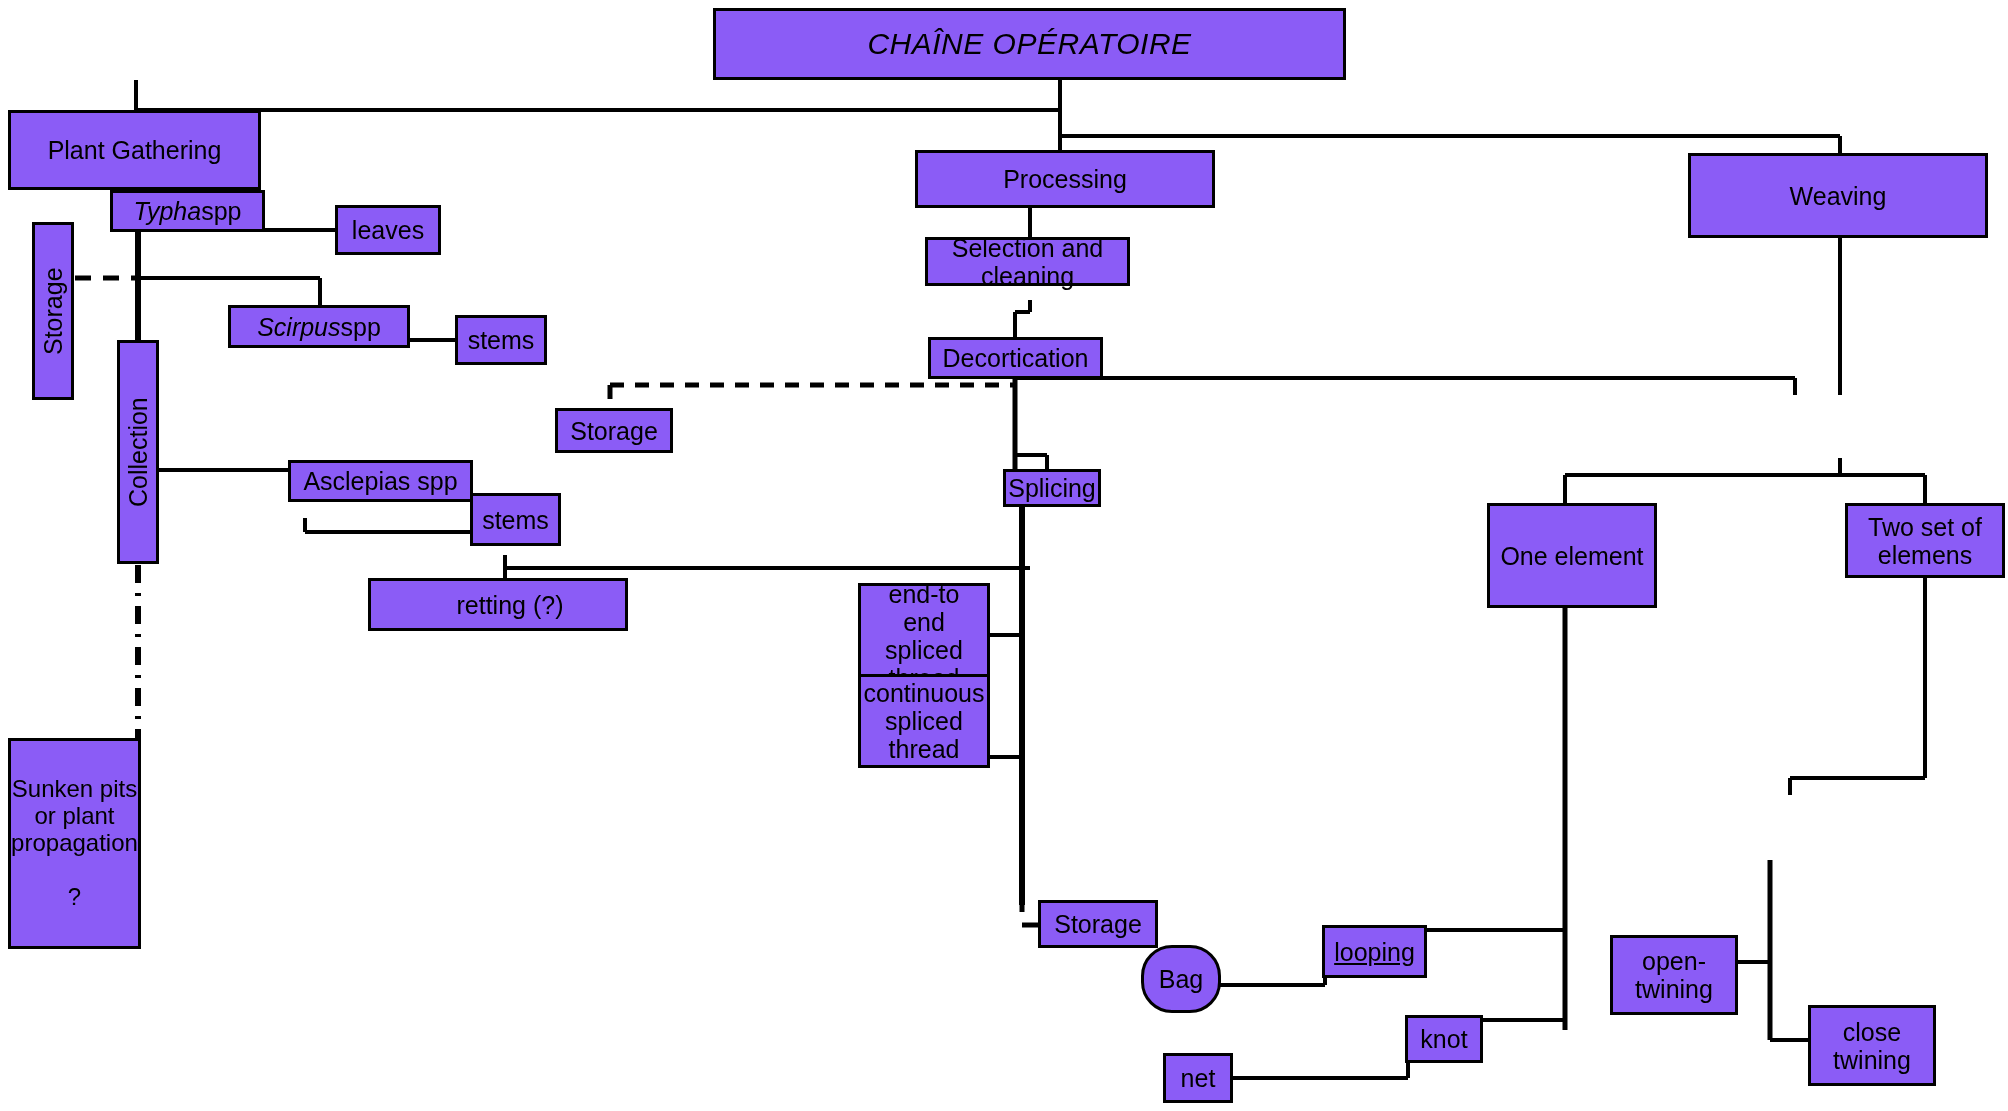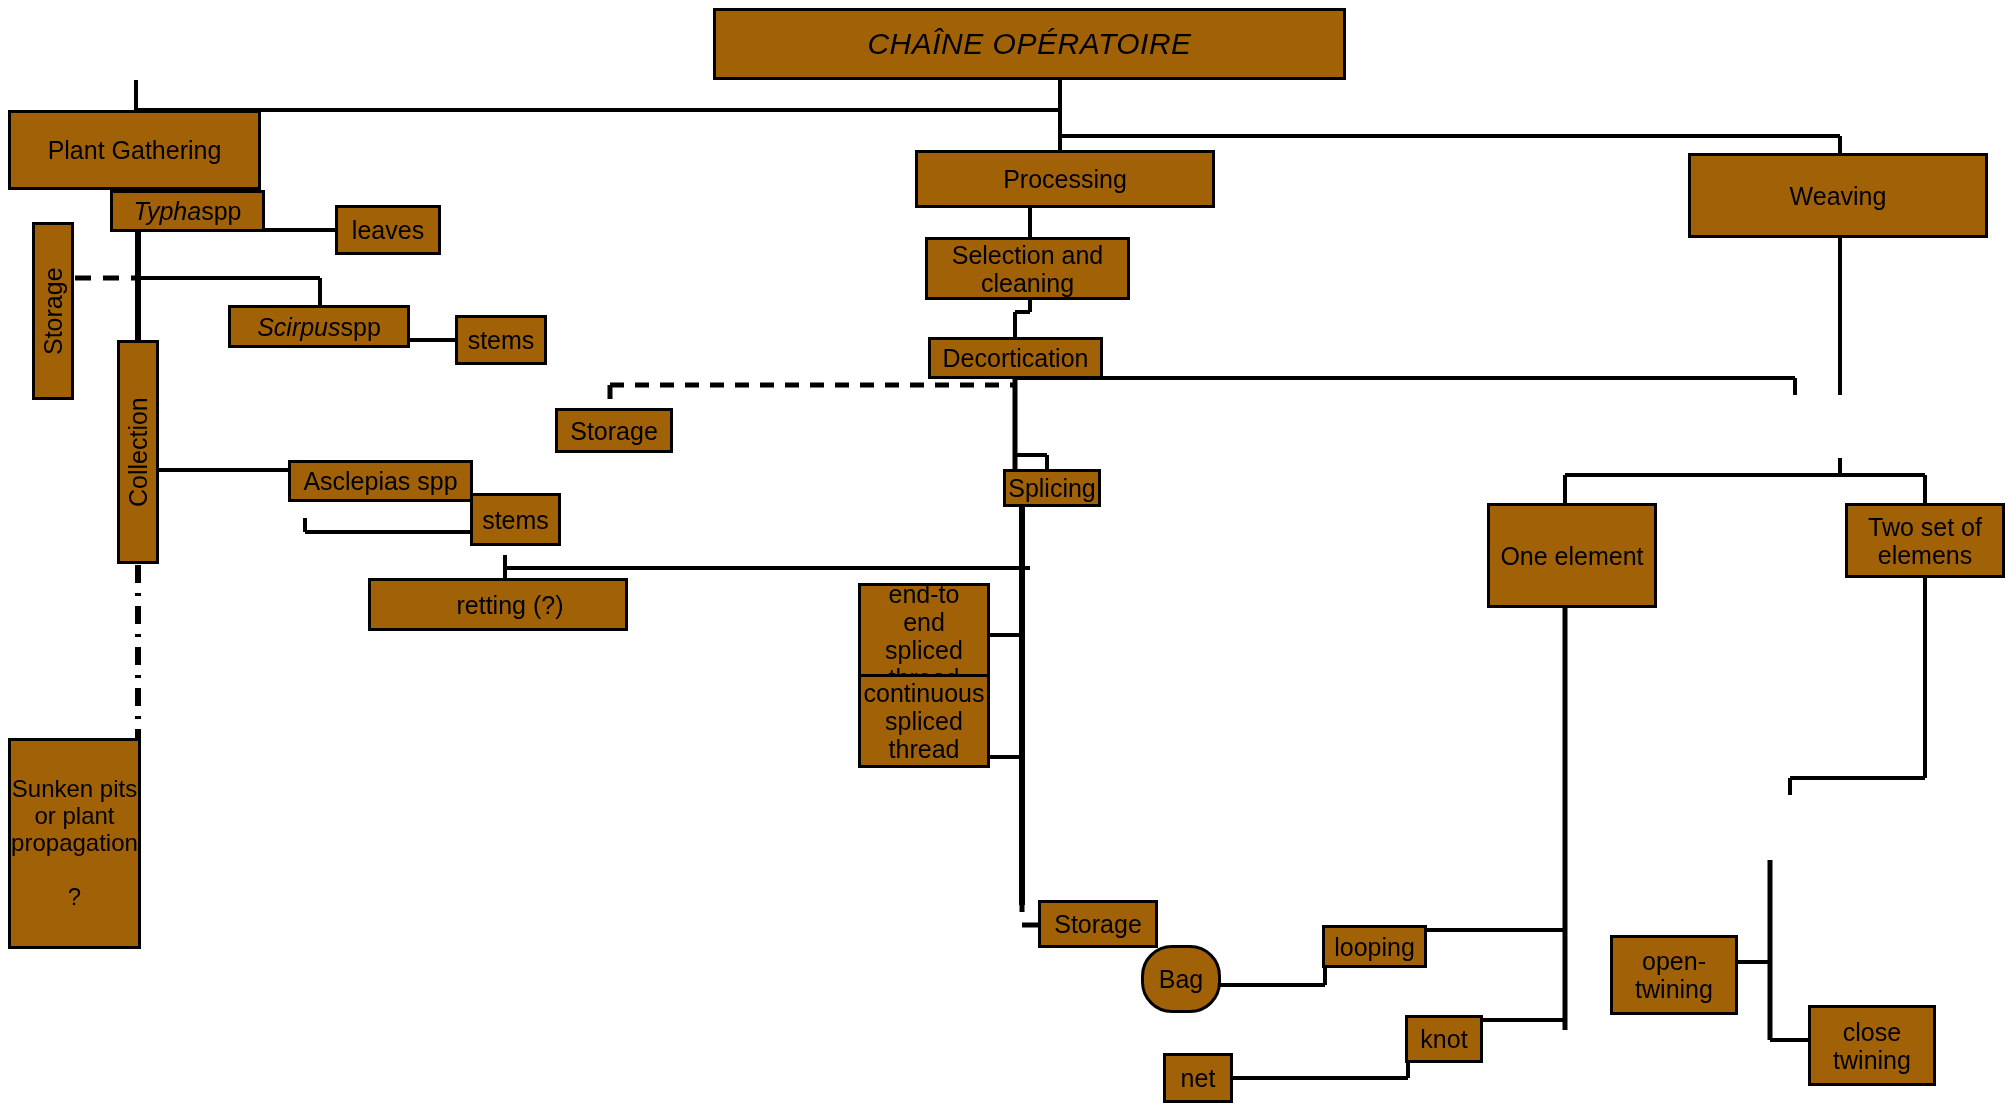--- a/index.html
+++ b/index.html
@@ -3,21 +3,21 @@
 <meta charset="utf-8">
 <style>
   html,body{margin:0;padding:0;background:#ffffff;}
   body{font-family:"Liberation Sans","DejaVu Sans",sans-serif;}
   #stage{position:relative;width:2008px;height:1111px;background:#fff;overflow:hidden;}
   #lines{position:absolute;left:0;top:0;width:2008px;height:1111px;}
   .node{
     position:absolute;
     box-sizing:border-box;
     border:3px solid #000;
-    background:#a16207;
+    background:#8b5cf6;
     display:flex;
     align-items:center;
     justify-content:center;
     text-align:center;
     color:#000;
     font-size:25px;
     line-height:1.12;
     padding:2px 4px;
     z-index:5;
   }
@@ -184,21 +184,21 @@
 or plant
 propagation
 
 ?</span>
   </div>
 
   <div class="node" style="left:915px;top:150px;width:300px;height:58px;">
     <span class="txt">Processing</span>
   </div>
 
-  <div class="node" style="left:925px;top:237px;width:205px;height:63px;">
+  <div class="node" style="left:925px;top:237px;width:205px;height:49px;">
     <span class="txt">Selection and
 cleaning</span>
   </div>
 
   <div class="node" style="left:928px;top:337px;width:175px;height:42px;">
     <span class="txt">Decortication</span>
   </div>
 
   <div class="node" style="left:1003px;top:469px;width:98px;height:38px;">
     <span class="txt">Splicing</span>
@@ -242,21 +242,21 @@
 
   <div class="node" style="left:1808px;top:1005px;width:128px;height:81px;">
     <span class="txt">close
 twining</span>
   </div>
 
   <div class="node" style="left:1141px;top:945px;width:80px;height:68px;border-radius:31px;">
     <span class="txt">Bag</span>
   </div>
 
-  <div class="node" style="left:1322px;top:925px;width:105px;height:43px;">
+  <div class="node" style="left:1322px;top:925px;width:105px;height:53px;text-decoration:underline;">
     <span class="txt">looping</span>
   </div>
 
   <div class="node" style="left:1163px;top:1053px;width:70px;height:50px;">
     <span class="txt">net</span>
   </div>
 
   <div class="node" style="left:1405px;top:1015px;width:78px;height:48px;justify-content:center;">
     <span class="txt">knot</span>
   </div>

